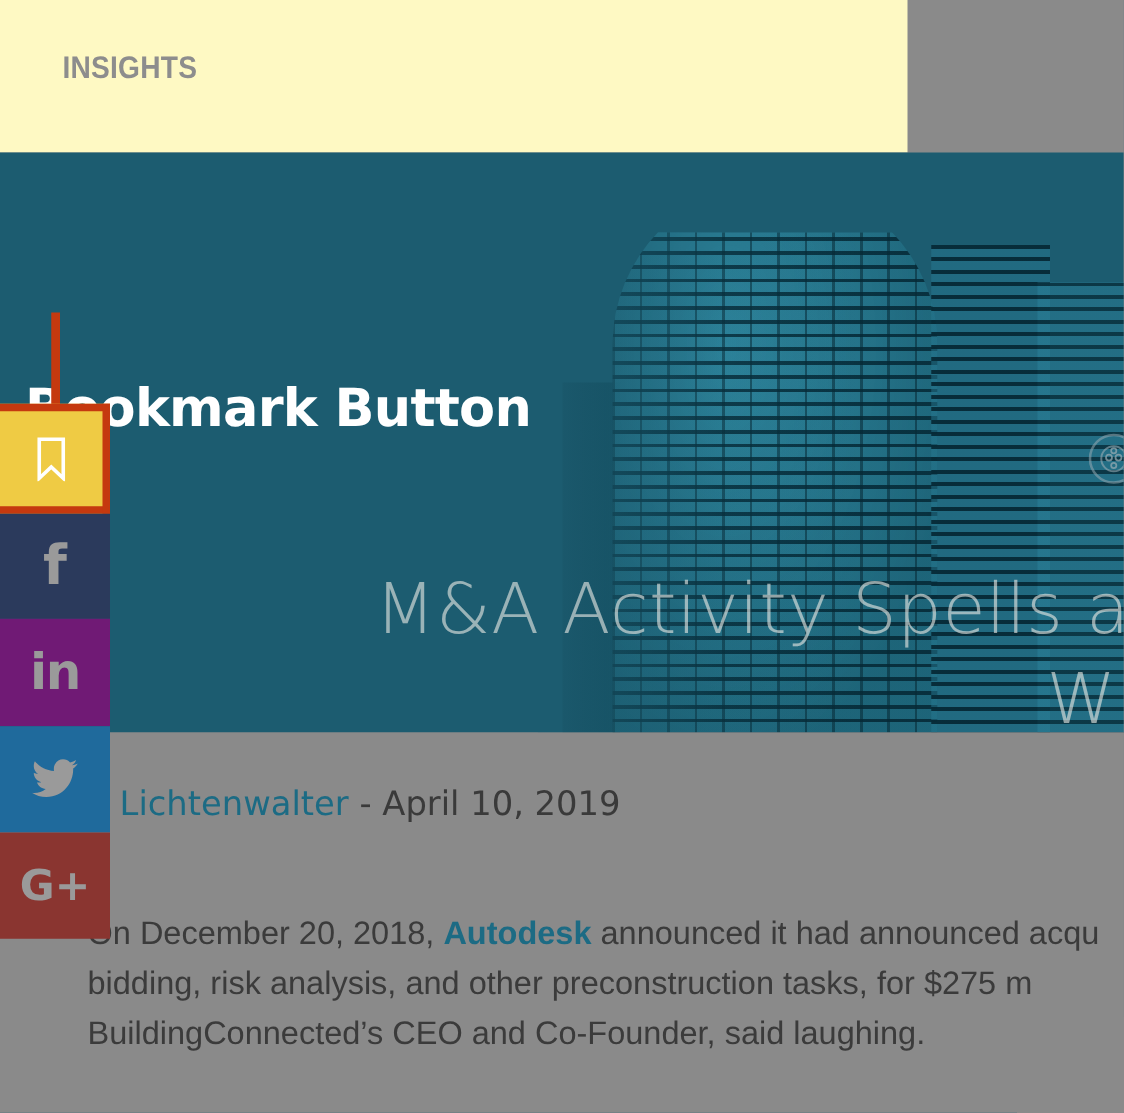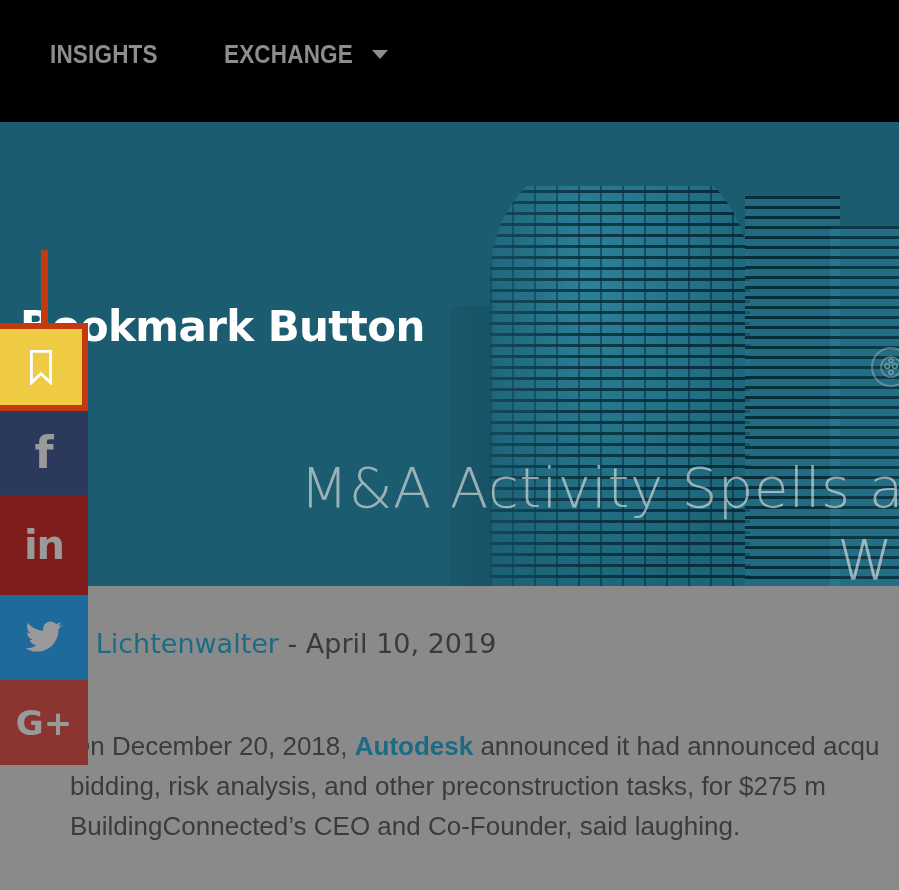--- a/index.html
+++ b/index.html
@@ -2,22 +2,22 @@
 <html><head>
 <meta charset="utf-8">
 <style>
   * { margin:0; padding:0; box-sizing:border-box; }
   html,body { width:899px; height:890px; overflow:hidden; background:#8a8a8a;
     font-family:"Liberation Sans", sans-serif; }
 
   #page { position:relative; width:899px; height:890px; overflow:hidden; }
 
   
-  #navbar { position:absolute; left:0; top:0; width:899px; height:122px;
-    background:#000000; }
+  #navbar { position:absolute; left:0; top:0; width:726px; height:122px;
+    background:#fef9c3; }
   #nav-items { position:absolute; left:50px; top:42px; display:flex;
     align-items:center; gap:54px; }
   .nav-item { display:flex; align-items:center; gap:9px; cursor:pointer; }
   .nav-label { color:#8d8d8d; font-size:25px; font-weight:bold;
     letter-spacing:0.2px; line-height:1; font-stretch:condensed;
     transform:scaleX(0.90); transform-origin:left center;
     font-family:"Liberation Sans Narrow","Liberation Sans", sans-serif; }
   .caret { width:0; height:0; border-left:8px solid transparent;
     border-right:8px solid transparent; border-top:9px solid #8d8d8d;
     margin-left:-4px; }
@@ -92,21 +92,21 @@
 
   
   #connector { position:absolute; left:41px; top:250px; width:7px; height:78px;
     background:#c5390f; }
   #social-rail { position:absolute; left:0; top:323px; width:88px; z-index:5; }
   .social-btn { position:relative; width:88px; display:flex;
     align-items:center; justify-content:center; cursor:pointer; }
   #bookmark-btn { height:88px; background:#efcb44; border:6px solid #c5390f;
     border-left:none; }
   #facebook-btn { height:84px; background:#2b3a5c; }
-  #linkedin-btn  { height:100px; background:#7f1d1d; }
+  #linkedin-btn  { height:86px; background:#701a75; }
   #twitter-btn   { height:85px; background:#1f6a9c; }
   #googleplus-btn{ height:85px; background:#8a3530; }
   .social-glyph { color:#9a9a9a; font-weight:bold;
     font-family:"DejaVu Sans", sans-serif; }
   #fb-glyph { font-size:44px; line-height:1; }
   #li-glyph { font-size:40px; line-height:1; letter-spacing:-1px; }
   #gp-glyph { font-size:34px; line-height:1; }
 </style>
 </head>
 <body>
@@ -115,24 +115,20 @@
 
   <div id="navbar">
     <div id="nav-items">
 
       <div class="nav-item">
         <span class="nav-label">INSIGHTS</span>
       </div>
 
 
 
-      <div class="nav-item">
-        <span class="nav-label">EXCHANGE</span>
-        <span class="caret"></span>
-      </div>
 
     </div>
   </div>
 
   <div id="hero">
 
     <div id="hero-photo">
       <div class="tower" id="tower-sliver"></div>
       <div class="tower" id="tower-main"></div>
       <div class="tower" id="tower-right"></div>

